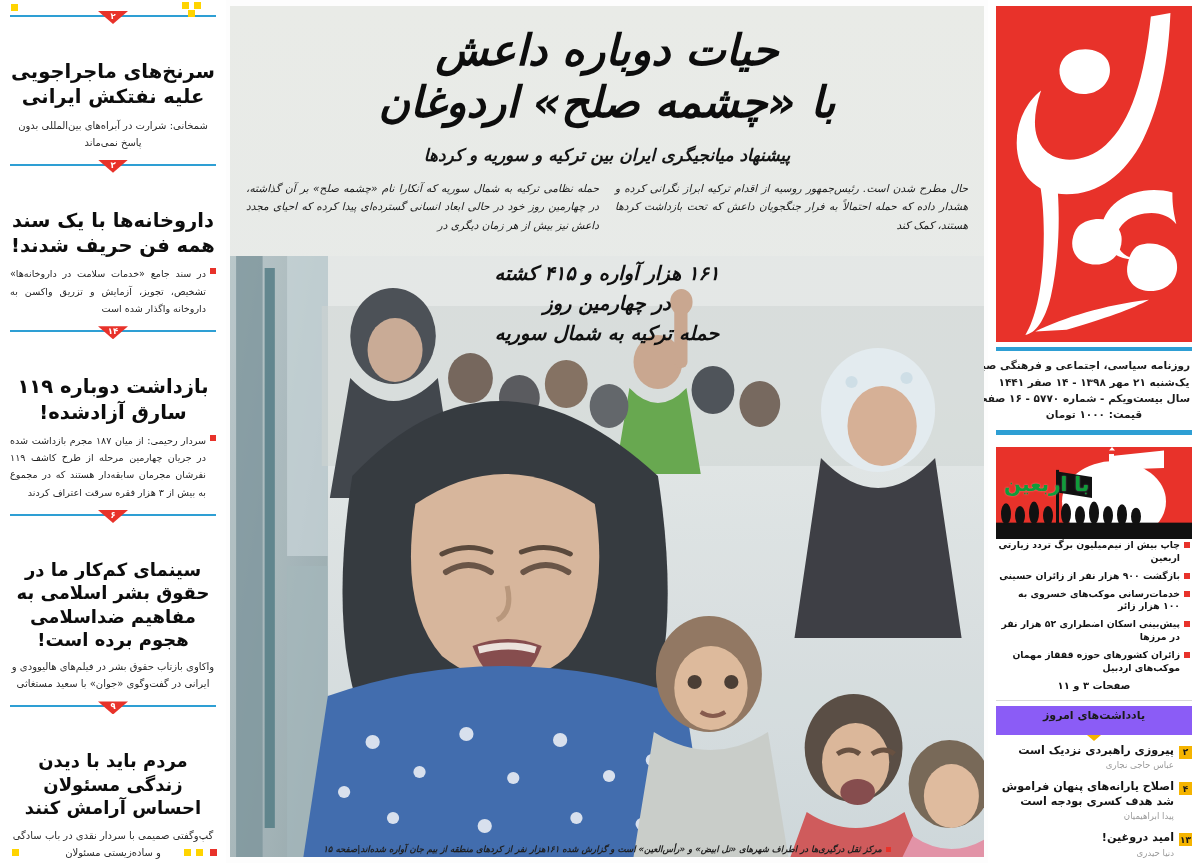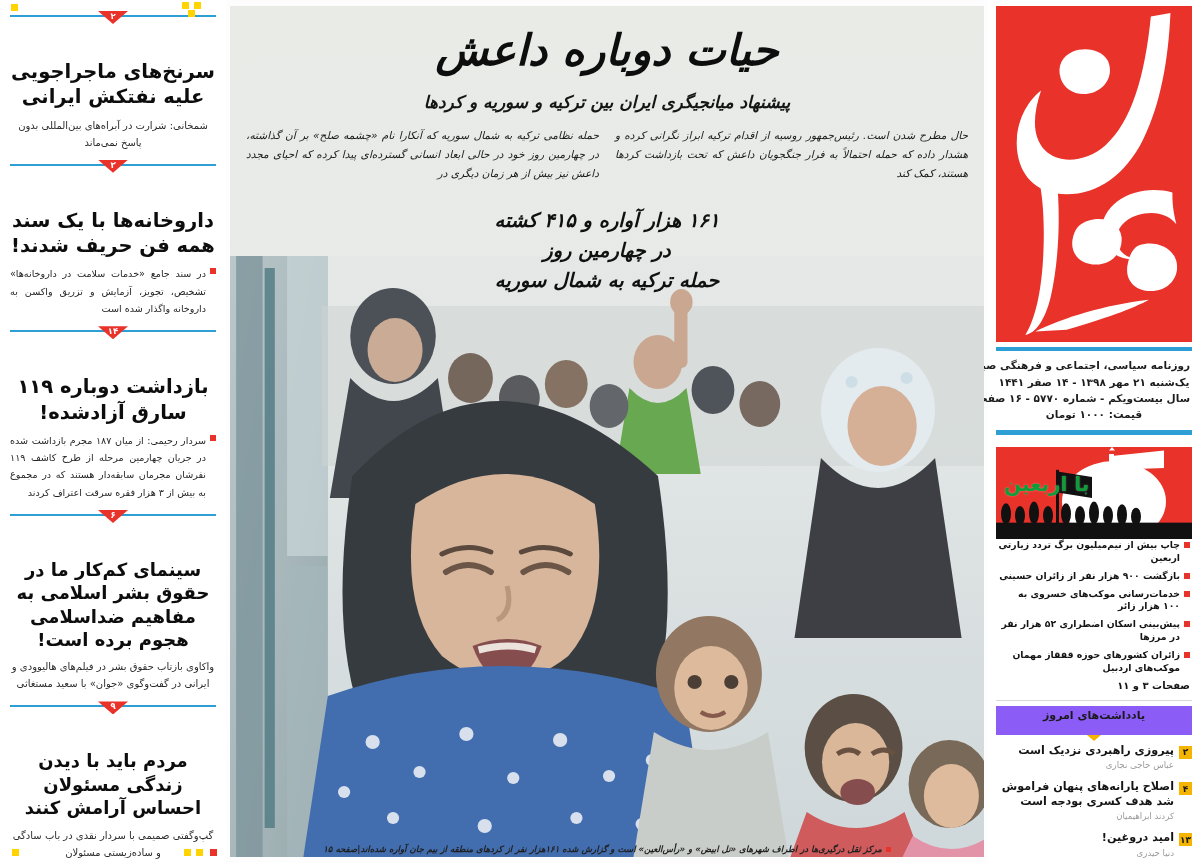--- a/index.html
+++ b/index.html
@@ -77,20 +77,21 @@
     font-size: 9.3px; line-height: 1.35;
     color: #141414; font-weight: bold;
     margin-bottom: 5.5px;
     direction: rtl;
   }
   .sq {
     flex: 0 0 6px; width: 6px; height: 6px;
     background: #e8322a; margin-top: 3px;
   }
   .ab-pages {
+    text-align: center;
     font-size: 10px; font-weight: bold; color: #141414;
     margin-top: 1px;
   }
 
   
   .notes-box { margin-top: 7px; border-top: 1px solid #d8d8d8; padding-top: 5px; }
   .notes-head {
     position: relative;
     background: #8b5cf6;
     color: #1a1a1a;
@@ -358,21 +359,21 @@
         <div class="note-body">
           <div class="note-title">پیروزی راهبردی نزدیک است</div>
           <div class="note-author">عباس حاجی نجاری</div>
         </div>
       </div>
 
       <div class="note-row">
         <div class="note-num">۴</div>
         <div class="note-body">
           <div class="note-title">اصلاح یارانه‌های پنهان فراموش شد هدف کسری بودجه است</div>
-          <div class="note-author">کردند ابراهیمیان</div>
+          <div class="note-author">پیدا ابراهیمیان</div>
         </div>
       </div>
 
       <div class="note-row">
         <div class="note-num">۱۳</div>
         <div class="note-body">
           <div class="note-title">امید دروغین!</div>
           <div class="note-author">دنیا حیدری</div>
         </div>
       </div>
@@ -478,20 +479,21 @@
         <ellipse cx="708" cy="790" rx="27" ry="32" fill="#e2b896"></ellipse>
         <path d="M670 830 q38 26 76 0 l10 21 h-96 z" fill="#e58aa0"></path>
 
         <rect x="0" y="250" width="740" height="601" fill="#cfd9da" opacity=".12"></rect>
       </svg>
     </div>
 
     <div class="lede-wrap">
       <h1 class="head-main">
         <span>حیات دوباره داعش</span><br>
+        <span>با «چشمه صلح» اردوغان</span>
       </h1>
       <div class="head-sub">پیشنهاد میانجیگری ایران بین ترکیه و سوریه و کردها</div>
 
       <div class="lede-cols">
         <div class="lede-col">حال مطرح شدن است. رئیس‌جمهور روسیه از اقدام ترکیه ابراز نگرانی کرده و هشدار داده که حمله احتمالاً به فرار جنگجویان داعش که تحت بازداشت کردها هستند، کمک کند</div>
         <div class="lede-col">حمله نظامی ترکیه به شمال سوریه که آنکارا نام «چشمه صلح» بر آن گذاشته، در چهارمین روز خود در حالی ابعاد انسانی گسترده‌ای پیدا کرده که احیای مجدد داعش نیز بیش از هر زمان دیگری در</div>
       </div>
 
       <div class="stat-block">
         <div>۱۶۱ هزار آواره و ۴۱۵ کشته</div>

